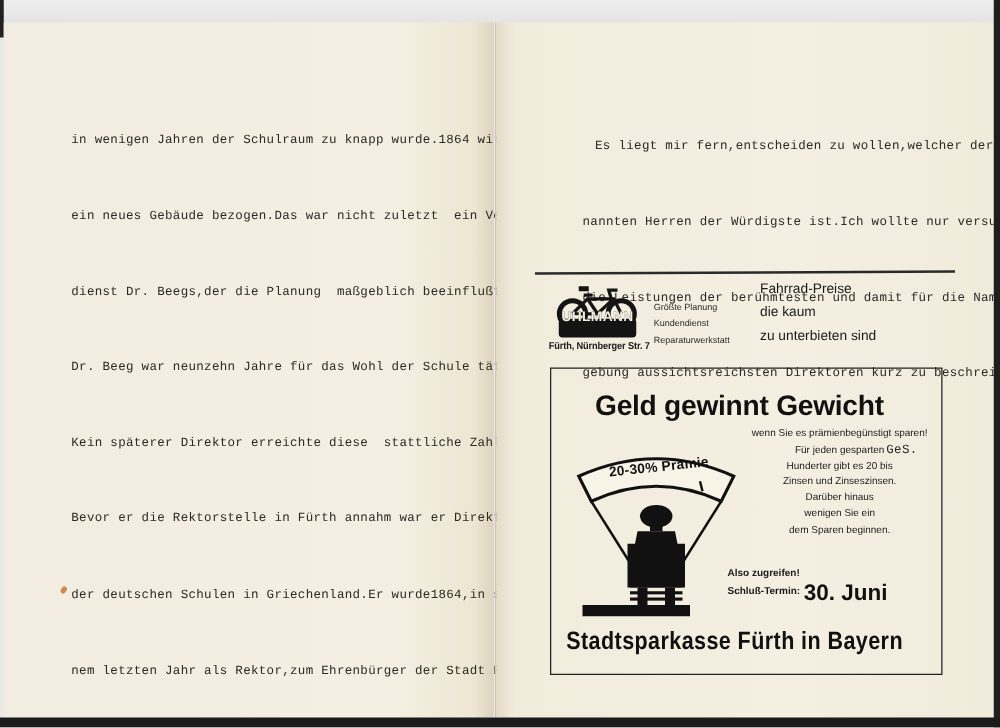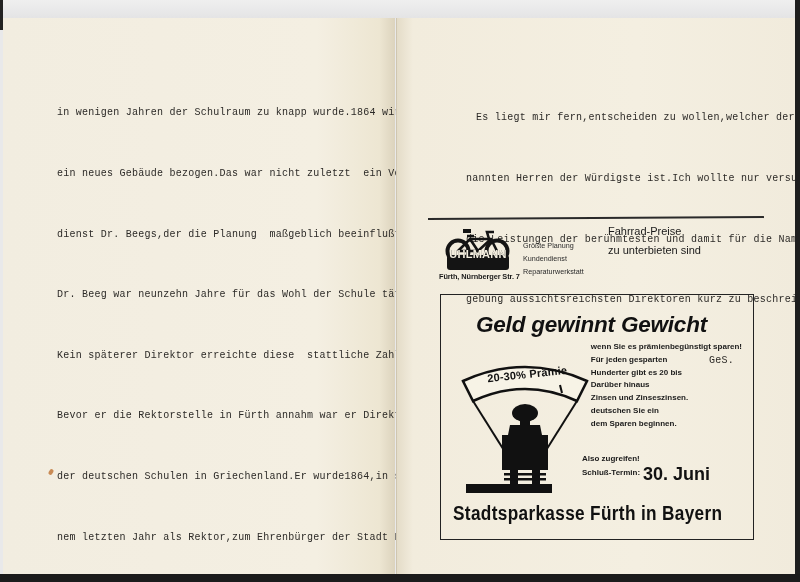--- a/index.html
+++ b/index.html
@@ -76,25 +76,24 @@
     .bike-slogan .sl { display: block; }
 
     
     .bank-box {
       position: absolute; left: 440px; top: 294px; width: 314px; height: 246px;
       border: 1.5px solid #222; box-sizing: border-box;
     }
     .bank-headline {
       position: absolute; left: 476px; top: 312px; font-size: 22.5px; font-weight: bold; color: #111;
       letter-spacing: -0.2px;
-      font-style: italic;
     }
     .bank-body {
-      position: absolute; right: 58px; top: 341px; text-align: left;
-      font-size: 8px; font-weight: bold; color: #1a1a1a; line-height: 12.8px;
+      position: absolute; right: 58px; top: 341px; text-align: center;
+      font-size: 8px; font-weight: normal; color: #1a1a1a; line-height: 12.8px;
     }
     .bank-body .bl { display: block; }
     .bank-cta-small {
       position: absolute; left: 582px; top: 452px; font-size: 8px; font-weight: bold; color: #1a1a1a;
       line-height: 13.5px; text-align: left;
     }
     .bank-cta-small .bl { display: block; }
     .bank-deadline {
       position: absolute; left: 643px; top: 452px; font-size: 18px; font-weight: bold; color: #111; margin-top: 12px;
     }
@@ -173,20 +172,21 @@
   <div class="bike-brand-bg"></div>
   <div class="bike-brand">UHLMANN</div>
   <div class="bike-address">Fürth, Nürnberger Str. 7</div>
   <div class="bike-features">
     <span class="feat">Größte Planung</span>
     <span class="feat">Kundendienst</span>
     <span class="feat">Reparaturwerkstatt</span>
   </div>
   <div class="bike-slogan">
     <span class="sl">Fahrrad-Preise</span>
+    <span class="sl">die kaum</span>
     <span class="sl">zu unterbieten sind</span>
   </div>
 </div>
 
 <div class="bank-box"></div>
 <div class="bank-headline">Geld gewinnt Gewicht</div>
 
 <svg class="scale-graphic" viewBox="0 0 150 140">
 
   <path d="M13 26 Q75 -2 137 26 L127 46 Q75 22 23 46 Z" fill="#f7f3e6" stroke="#111" stroke-width="2.5"></path>
@@ -207,23 +207,23 @@
   <rect x="54" y="123" width="42" height="2.5" fill="#111"></rect>
 
   <rect x="16" y="129" width="86" height="9" fill="#111"></rect>
 </svg>
 <div class="scale-label">20-30% Prämie</div>
 
 <div class="bank-body">
   <span class="bl">wenn Sie es prämienbegünstigt sparen!</span>
   <span class="bl">Für jeden gesparten</span>
   <span class="bl">Hunderter gibt es 20 bis</span>
+  <span class="bl">Zinsen und Zinseszinsen.</span>
   <span class="bl">Darüber hinaus</span>
-  <span class="bl">Zinsen und Zinseszinsen.</span>
-  <span class="bl">deutschen Sie ein</span>
+  <span class="bl">wenigen Sie ein</span>
   <span class="bl">dem Sparen beginnen.</span>
 </div>
 
 <div class="bank-cta-small">
   <span class="bl">Also zugreifen!</span>
   <span class="bl">Schluß-Termin:</span>
 </div>
 <div class="bank-deadline">30. Juni</div>
 
 <div class="bank-name">Stadtsparkasse Fürth in Bayern</div>

